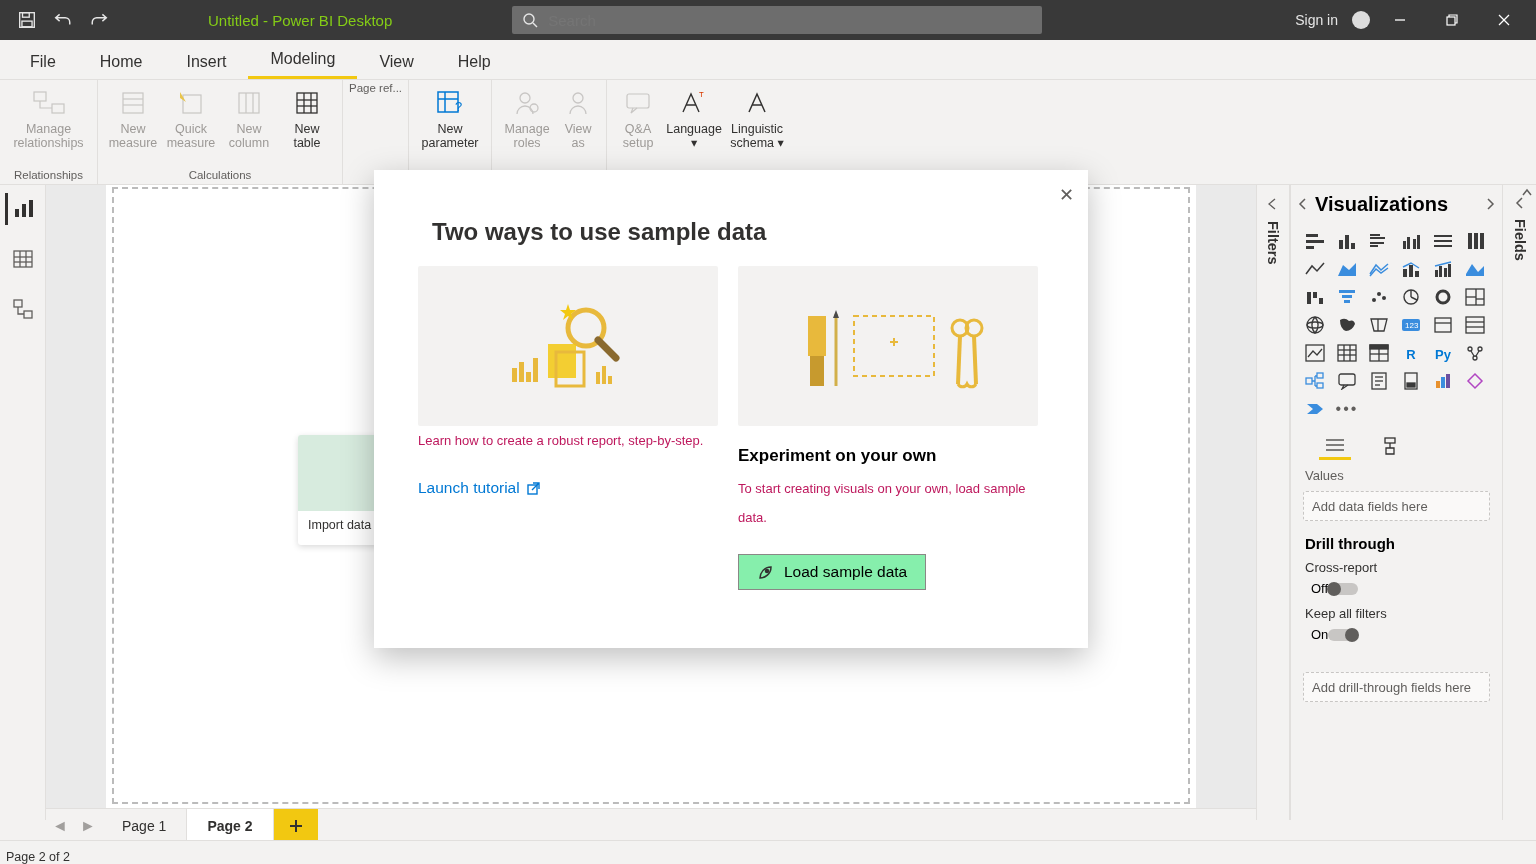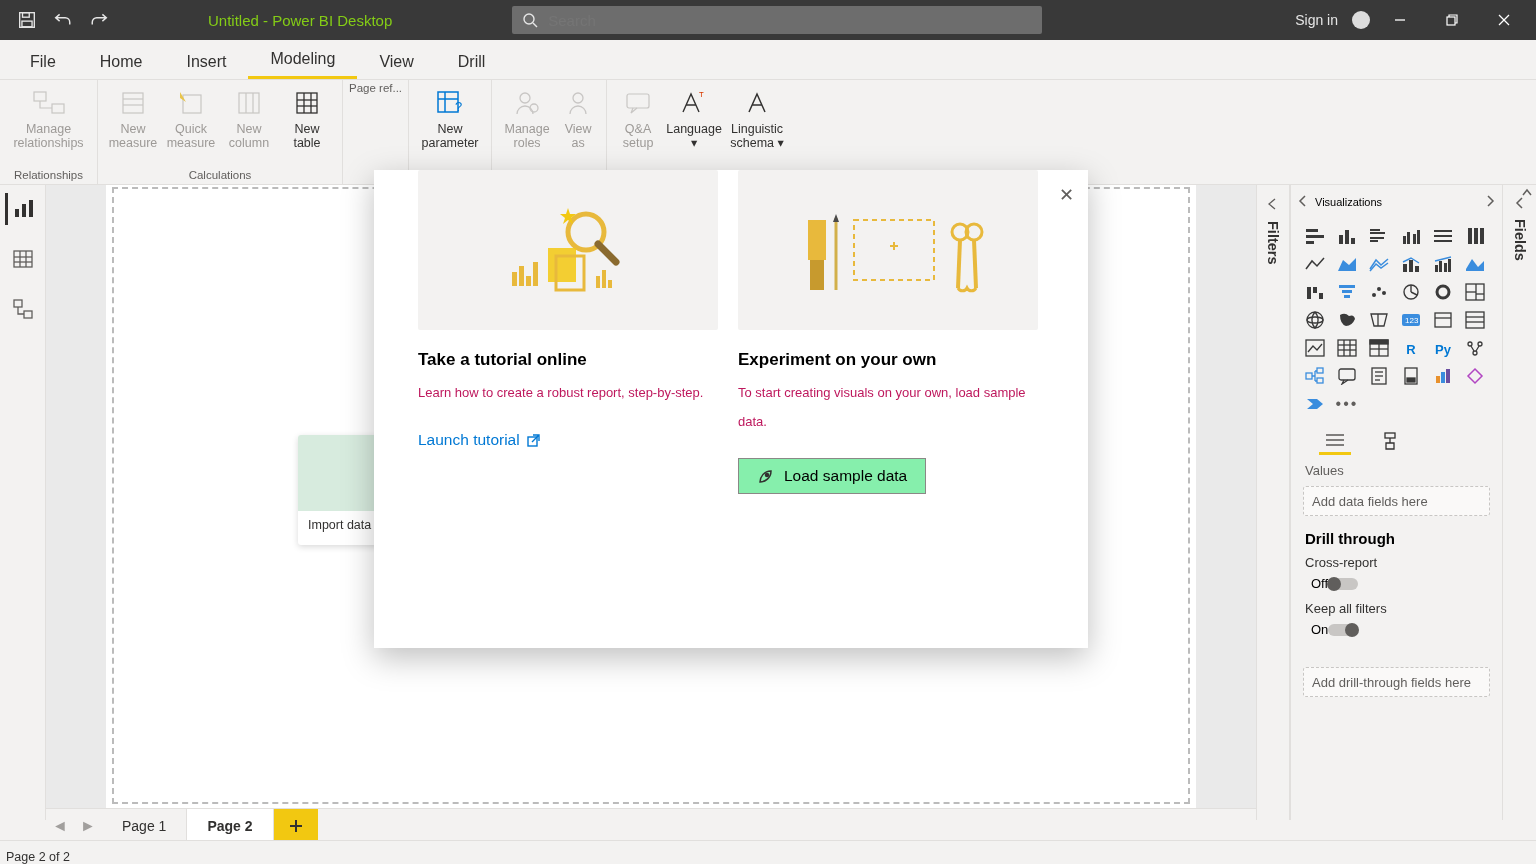--- a/index.html
+++ b/index.html
@@ -54,21 +54,21 @@
   .status { position:absolute; left:0; right:0; bottom:0; height:24px; background:#f3f2f1; border-top:1px solid #e1dfdd; font-size:12.5px; color:#323130; padding-left:6px; display:flex; align-items:flex-end;}
 
   
   .filters-strip { position:absolute; right:246px; top:185px; width:34px; bottom:44px; background:#f3f2f1; border-left:1px solid #e1dfdd; border-right:1px solid #e1dfdd; display:flex; flex-direction:column; align-items:center; padding-top:12px; gap:10px;}
   .vtext { writing-mode:vertical-rl; font-size:14.5px; font-weight:600; color:#323130; }
 
   
   .vis-pane { position:absolute; right:34px; top:185px; width:212px; bottom:44px; background:#f3f2f1; border-left:1px solid #e1dfdd; padding:8px 6px; overflow:hidden;}
   .vis-head { display:flex; align-items:center; gap:6px; padding-bottom:8px;}
   .vis-head .chev { color:#605e5c; }
-  .vis-head h3 { font-size:11px; font-weight:400; }
+  .vis-head h3 { font-size:20px; font-weight:700; }
   .vis-head .expand { margin-left:auto; color:#605e5c;}
   .vis-grid { display:grid; grid-template-columns:repeat(6, 28px); gap:4px 4px; padding:2px 4px;}
   .vis-item { width:28px; height:24px; display:flex; align-items:flex-end; justify-content:center; color:#3a3a3a; cursor:pointer;}
   .vis-item svg { display:block; }
   .vis-item.blue { color:#0078d4; font-weight:700; font-size:13px; }
   .well-tabs { display:flex; gap:24px; padding:14px 0 4px 22px; }
   .well-tab { width:32px; height:26px; border-bottom:3px solid transparent; display:flex; align-items:center; justify-content:center;}
   .well-tab.active { border-bottom-color:#f2c811; }
   .well-lbl { font-size:13px; color:#605e5c; padding:4px 8px;}
   .well-box { margin:4px 6px; height:30px; border:1px dashed #c8c6c4; border-radius:3px; display:flex; align-items:center; padding:0 8px; font-size:13px; color:#605e5c; background:#faf9f8;}
@@ -150,21 +150,21 @@
       </span>
   </div>
 </div>
 
 <div class="tabs">
   <div class="tab file">File</div>
   <div class="tab">Home</div>
   <div class="tab">Insert</div>
   <div class="tab active">Modeling</div>
   <div class="tab">View</div>
-  <div class="tab">Drill</div>
+  <div class="tab">Help</div>
 </div>
 
 <div class="ribbon">
 
   <div class="group" style="width:98px">
     <div class="group-cmds">
       <div class="cmd" style="width:86px">
         <div class="icon">
             <svg width="34" height="28" fill="none" stroke="#c8c6c4" stroke-width="1.2">
               <rect x="2" y="3" width="12" height="9"></rect>
@@ -681,20 +681,21 @@
 <div class="status">
     <span>Page 2 of 2</span>
   </div>
 
 <div class="scrollhint"><svg width="14" height="12" stroke="#605e5c" fill="none" stroke-width="1.5">
       <path d="M3 8 L7 3 L11 8"></path>
     </svg></div>
 
 <div class="overlay">
   <div class="dlg-close">✕</div>
+  <div class="dlg-title">Two ways to use sample data</div>
   <div class="cards">
     <div class="card">
       <div class="img">
         <svg width="160" height="120" viewBox="0 0 160 120">
           <circle cx="98" cy="42" r="18" fill="none" stroke="#e8b93c" stroke-width="5"></circle>
           <line x1="110" y1="54" x2="128" y2="72" stroke="#8a6a2f" stroke-width="7" stroke-linecap="round"></line>
           <rect x="60" y="58" width="28" height="34" fill="#f2c811" opacity="0.85"></rect>
           <rect x="68" y="66" width="28" height="34" fill="none" stroke="#e8b93c" stroke-width="3"></rect>
           <g fill="#e8b93c">
               <rect x="24" y="82" width="5" height="14"></rect>
@@ -703,21 +704,20 @@
               <rect x="45" y="72" width="5" height="24"></rect>
             </g>
           <g fill="#e8b93c">
               <rect x="108" y="86" width="4" height="12"></rect>
               <rect x="114" y="80" width="4" height="18"></rect>
               <rect x="120" y="90" width="4" height="8"></rect>
             </g>
           <path d="M80 18 l2 6 l6 0 l-5 4 l2 6 l-5 -4 l-5 4 l2 -6 l-5 -4 l6 0 z" fill="#f2c811"></path>
         </svg>
       </div>
-      <h4>Take a tutorial online</h4>
       <p>Learn how to create a robust report, step-by-step.</p>
       <div class="launch">
         <span>Launch tutorial</span>
         <svg width="15" height="15" fill="none" stroke="#0078d4" stroke-width="1.4">
             <rect x="2" y="4" width="9" height="9"></rect>
             <path d="M7 2 H13 V8 M13 2 L6 9"></path>
           </svg>
       </div>
     </div>
     <div class="card">

